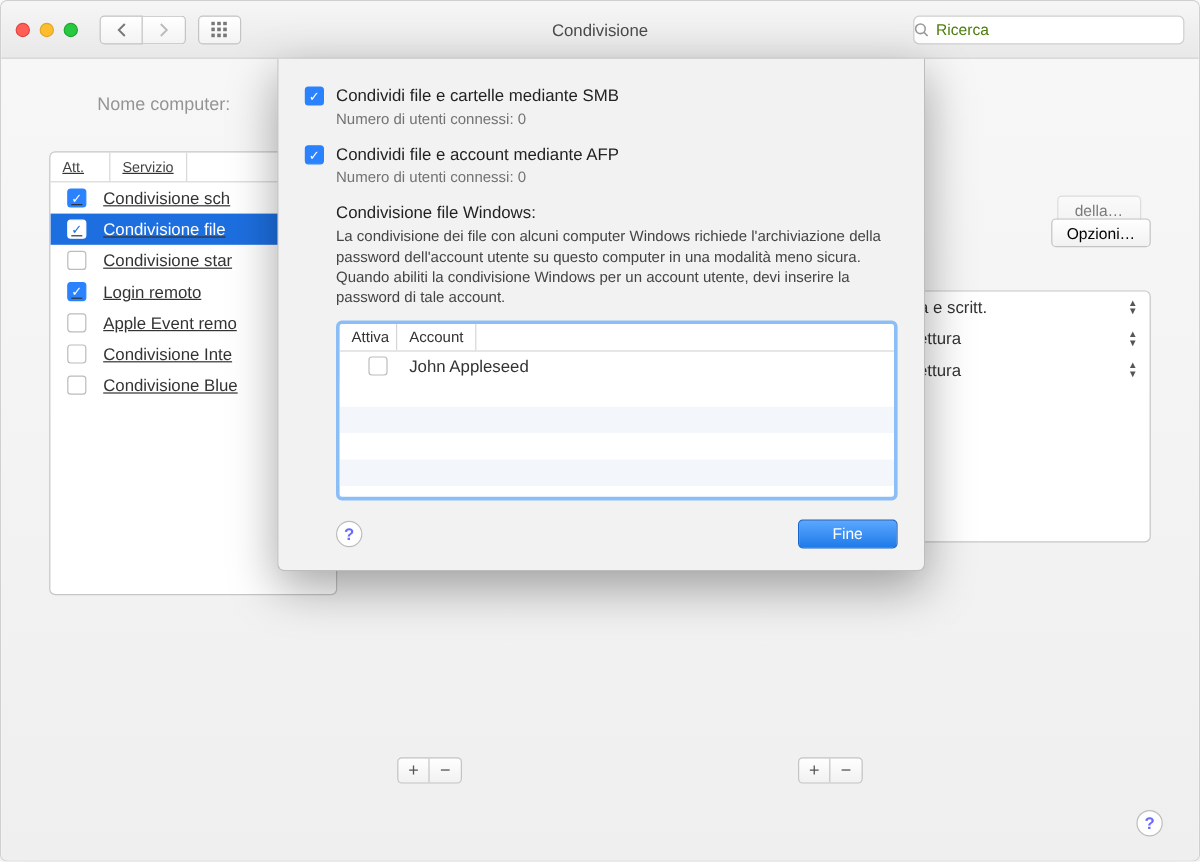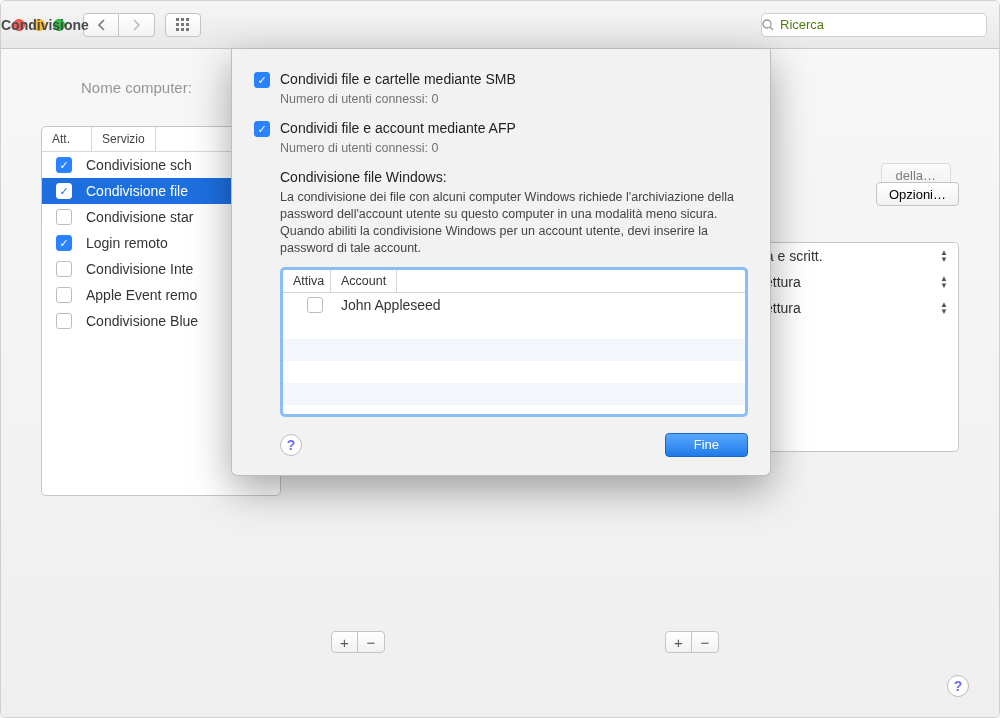--- a/index.html
+++ b/index.html
@@ -9,30 +9,30 @@
   .traffic { display: flex; gap: 8px; margin-left: 12px; }
   .tl { width: 12px; height: 12px; border-radius: 50%; }
   .tl.red { background: #ff5f57; border: 0.5px solid #e24640; }
   .tl.yellow { background: #ffbd2e; border: 0.5px solid #e0a528; }
   .tl.green { background: #28c940; border: 0.5px solid #1ba92f; }
   .navbtns { display: flex; margin-left: 18px; }
   .navbtn { width: 36px; height: 24px; background: linear-gradient(#ffffff,#f3f3f3); border: 1px solid #c4c4c4; display:flex; align-items:center; justify-content:center; color:#6b6b6b; font-size:14px; }
   .navbtn:first-child { border-radius: 4px 0 0 4px; }
   .navbtn:last-child { border-radius: 0 4px 4px 0; border-left:none; }
   .gridbtn { width: 36px; height: 24px; background: linear-gradient(#ffffff,#f3f3f3); border:1px solid #c4c4c4; border-radius:4px; margin-left:10px; display:flex; align-items:center; justify-content:center; color:#6b6b6b; }
-  .title { position:absolute; left:0; right:0; font-size:14px; color:#4a4a4a; pointer-events:none;font-weight:bold; }
+  .title { position:absolute; left:0; right:0; text-align:center; font-size:14px; color:#4a4a4a; pointer-events:none; }
   .search { margin-left:auto; margin-right:12px; height:24px; width:226px; background:#fff; border:1px solid #cfcfcf; border-radius:5px; display:flex; align-items:center; justify-content:flex-start; color:#4d7c0f; font-size:13px; }
   .search svg { margin-right:6px; }
 
   .content { position:relative; padding: 30px 40px 40px 40px; background: linear-gradient(#f7f7f7,#efefef); height: calc(100% - 48px); }
   .label-computer { font-size:15px; color:#333; margin-left:40px; }
   .toprow { display:flex; align-items:center; gap:10px; margin-bottom:30px; }
   .edit-btn { height:24px; padding:0 14px; background:linear-gradient(#ffffff,#f1f1f1); border:1px solid #c4c4c4; border-radius:4px; font-size:13px; }
 
-  .panels { display:flex; gap:8px; }
+  .panels { display:flex; gap:8px;text-decoration:underline; }
   .panel { background:#fff; border:1px solid #c6c6c6; border-radius:5px; }
   .services-panel { width:240px; height:370px; overflow:hidden; }
   .svc-head { display:flex; border-bottom:1px solid #d8d8d8; }
   .svc-head .col { padding: 5px 10px; font-size:12px; color:#444; border-right:1px solid #d8d8d8; }
   .svc-head .col.a { width:50px; }
   .svc-row { display:flex; align-items:center; padding:5px 8px; font-size:14px; white-space:nowrap; }
   .svc-row.selected { background:#1d6fe0; color:#fff; }
   .chk { width:16px; height:16px; border:1px solid #bcbcbc; border-radius:3px; background:#fff; display:inline-flex; align-items:center; justify-content:center; font-size:11px; color:#fff; flex-shrink:0; }
   .chk.on { background:#2b82ff; border-color:#2b82ff; }
   .svc-row .chk { margin-right:14px; margin-left:6px; }
@@ -146,25 +146,25 @@
             <div class="svc-row">
               <span class="chk"></span>
               <span>Condivisione star</span>
             </div>
             <div class="svc-row">
               <span class="chk on">✓</span>
               <span>Login remoto</span>
             </div>
             <div class="svc-row">
               <span class="chk"></span>
+              <span>Apple Event remo</span>
+            </div>
+            <div class="svc-row">
+              <span class="chk"></span>
               <span>Condivisione Inte</span>
-            </div>
-            <div class="svc-row">
-              <span class="chk"></span>
-              <span>Apple Event remo</span>
             </div>
             <div class="svc-row">
               <span class="chk"></span>
               <span>Condivisione Blue</span>
             </div>
           </div>
       </div>
 
       <div class="right-side">
         <div class="right-text" style="margin-top:4px;">omputer e gli</div>

